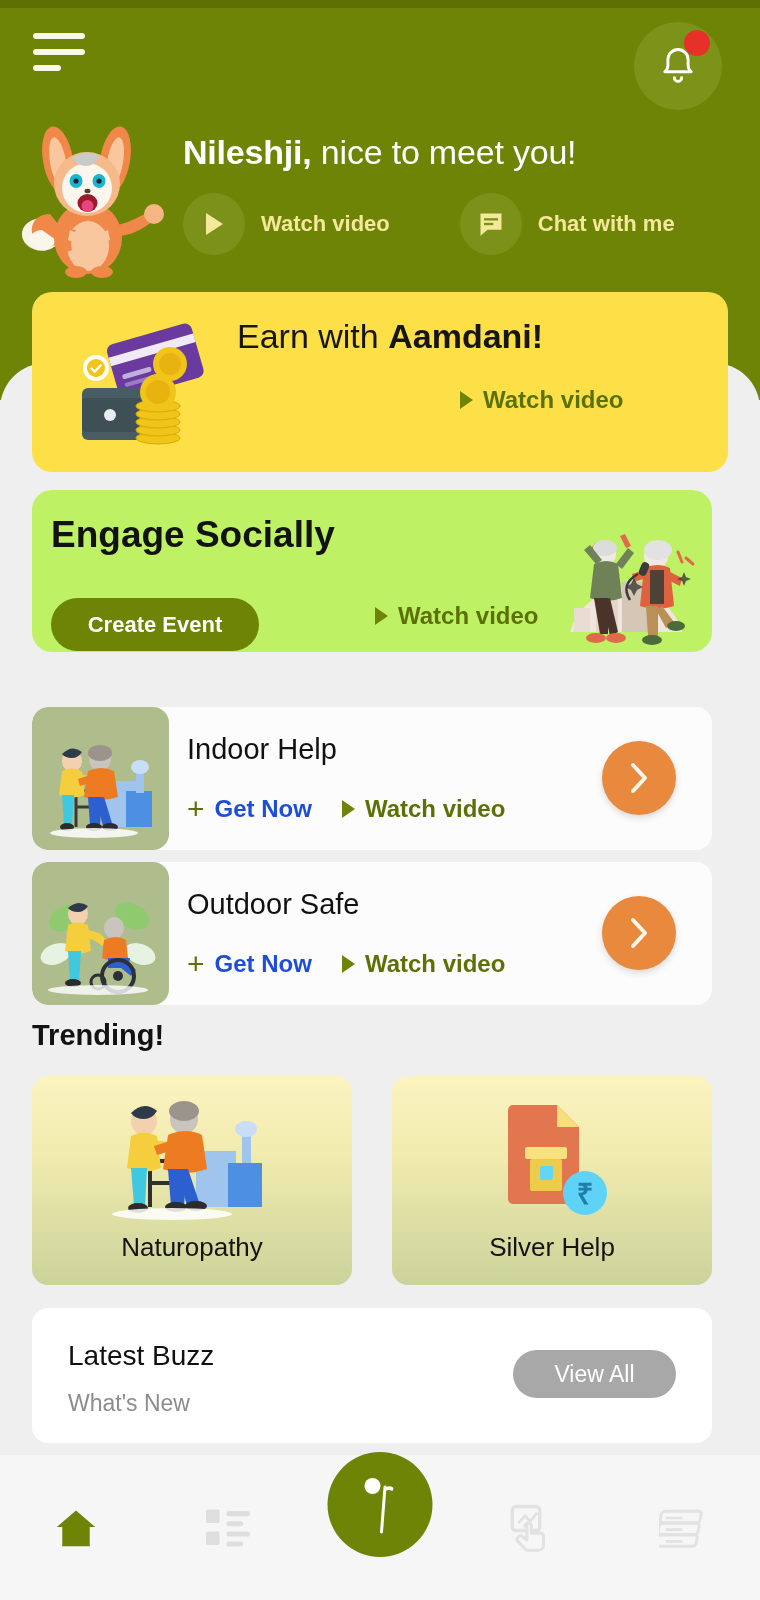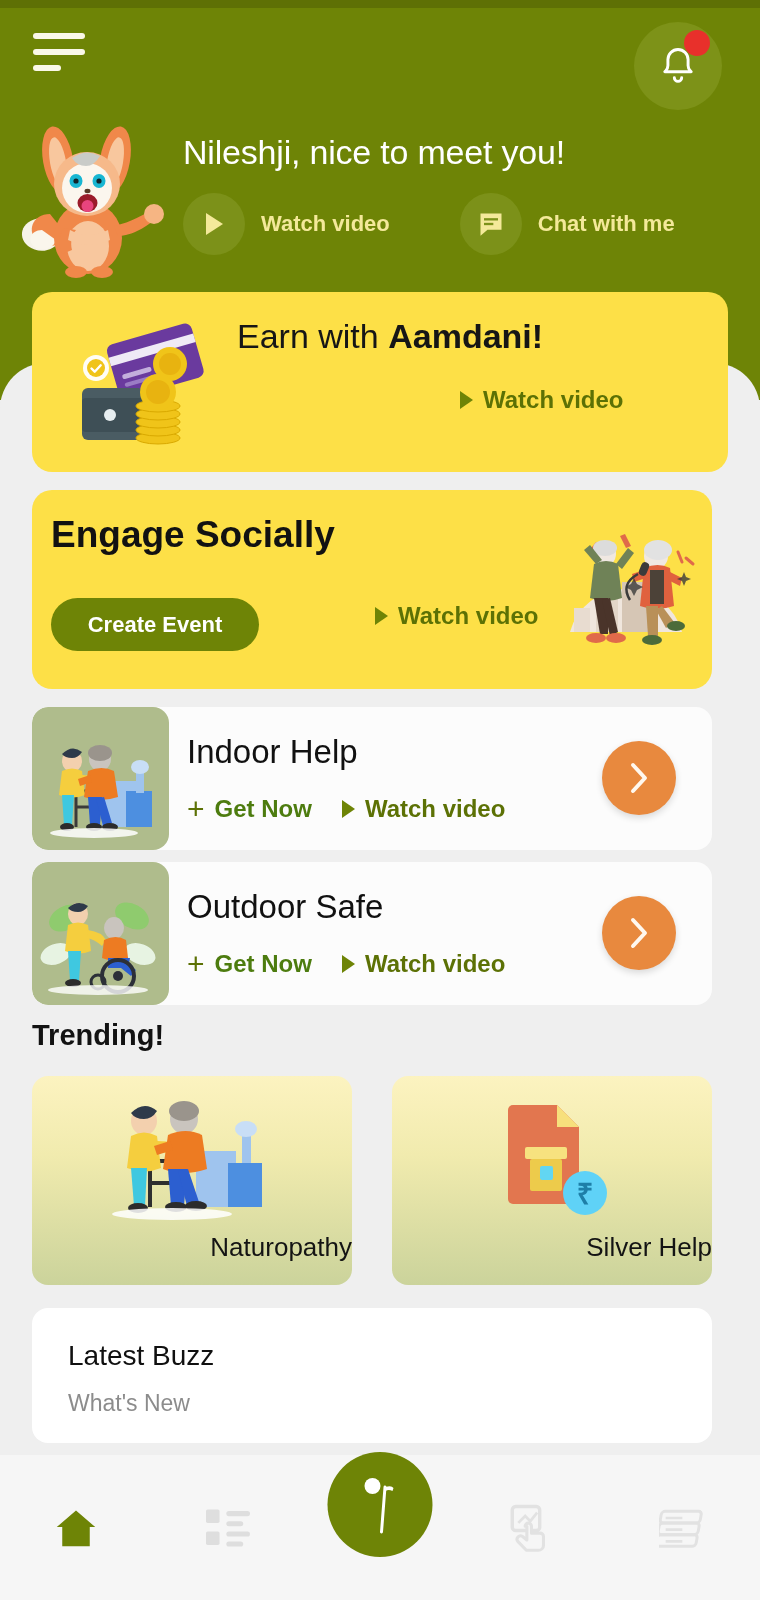--- a/index.html
+++ b/index.html
@@ -39,21 +39,21 @@
     position:absolute; top:8px; right:12px; width:26px; height:26px;
     border-radius:50%; background:#E8302B;
   }
 
   .mascot { position:absolute; left:14px; top:118px; width:160px; height:160px; }
 
   .greeting {
     position:absolute; left:183px; top:133px;
     font-size:34px; color:#FFFFFF; letter-spacing:-0.2px; white-space:nowrap;
   }
-  .greeting b { font-weight:normal; }
+  .greeting b { font-weight:bold; }
 
   .hdr-actions { position:absolute; left:183px; top:193px; display:flex; align-items:center; }
   .hdr-action { display:flex; align-items:center; cursor:pointer; }
   .hdr-action .circ {
     width:62px; height:62px; border-radius:50%;
     background:#7C9119; display:flex; align-items:center; justify-content:center;
   }
   .hdr-action .lbl {
     margin-left:16px; font-size:22px; font-weight:bold; color:#F4E99A; white-space:nowrap;
   }
@@ -87,68 +87,68 @@
   .wv-link { display:flex; align-items:center; cursor:pointer; white-space:nowrap; }
   .wv-link .tri {
     width:0;height:0;border-left:13px solid #6E8406;
     border-top:9px solid transparent;border-bottom:9px solid transparent;margin-right:10px;
   }
   .wv-link .txt { font-size:24px; font-weight:bold; color:#5C7105; }
   .aamdani .wv { position:absolute; left:428px; top:94px; }
 
   
   .engage {
-    position:absolute; left:32px; top:490px; width:680px; height:199px;
-    background:#fde047; border-radius:20px; overflow:hidden;
+    position:absolute; left:32px; top:490px; width:680px; height:162px;
+    background:#bef264; border-radius:20px; overflow:hidden;
   }
   .engage .ttl {
     position:absolute; left:19px; top:24px; font-size:37px; font-weight:bold; color:#121212;
   }
   .engage .cta { position:absolute; left:19px; top:108px; width:208px; height:53px; font-size:22px; }
   .engage .wv { position:absolute; left:343px; top:112px; }
   .engage .art { position:absolute; right:10px; top:22px; width:152px; height:146px; }
 
   
   .helprow {
     position:absolute; left:32px; width:680px; height:143px;
     background:#FCFCFC; border-radius:16px; overflow:hidden;
   }
   .helprow.r1 { top:707px; }
   .helprow.r2 { top:862px; }
   .helprow .thumb {
     position:absolute; left:0; top:0; width:137px; height:143px;
     background:#AFBC8C; border-radius:16px; overflow:hidden;
   }
   .helprow .name {
-    position:absolute; left:155px; top:26px; font-size:33px; color:#111111; white-space:nowrap;
+    position:absolute; left:155px; top:26px; font-size:29px; color:#111111; white-space:nowrap;
   }
   .helprow .links { position:absolute; left:155px; top:87px; display:flex; align-items:center; }
   .gn-link { display:flex; align-items:center; cursor:pointer; margin-right:30px; white-space:nowrap; }
   .gn-link .plus { font-size:30px; color:#5C7105; font-weight:400; margin-right:10px; line-height:1; }
-  .gn-link .txt { font-size:24px; font-weight:bold; color:#4d7c0f; }
+  .gn-link .txt { font-size:24px; font-weight:bold; color:#1d4ed8; }
   .helprow .arrow {
     position:absolute; right:36px; top:34px; width:74px; height:74px; border-radius:50%;
     background:#E8893E; display:flex; align-items:center; justify-content:center; cursor:pointer;
     box-shadow:0 3px 7px rgba(0,0,0,0.14);
   }
 
   
   .trending-ttl {
     position:absolute; left:32px; top:1019px; font-size:29px; font-weight:bold; color:#121212;
   }
   .tcard {
     position:absolute; top:1076px; width:320px; height:209px; border-radius:16px;
     background:linear-gradient(180deg,#FCF3C0 0%, #F1EBAE 38%, #CBD39B 100%);
     overflow:hidden; cursor:pointer;
   }
   .tcard.c1 { left:32px; }
   .tcard.c2 { left:392px; }
   .tcard .art { position:absolute; left:0; right:0; top:14px; height:135px; display:flex; align-items:center; justify-content:center; }
   .tcard .cap {
-    position:absolute; left:0; right:0; bottom:22px; text-align:right;
+    position:absolute; left:0; right:0; bottom:22px; text-align:center;
     font-size:26px; color:#141414;
   }
 
   
   .buzz {
     position:absolute; left:32px; top:1308px; width:680px; height:135px;
     background:#FFFFFF; border-radius:16px;
   }
   .buzz .ttl { position:absolute; left:36px; top:32px; font-size:28px; font-weight:normal; color:#101010; }
   .buzz .sub { position:absolute; left:36px; top:82px; font-size:23px; color:#8C8C8C; }
@@ -482,20 +482,21 @@
         <circle cx="98" cy="100" r="22" fill="#5FD2F7"></circle>
         <text x="98" y="111" font-size="29" font-family="'Liberation Sans', sans-serif" font-weight="bold" fill="#1E7FA8" text-anchor="middle">₹</text>
       </svg>
     </div>
     <div class="cap">Silver Help</div>
   </div>
 
   <div class="buzz">
     <div class="ttl">Latest Buzz</div>
     <div class="sub">What's New</div>
+    <button class="viewall">View All</button>
   </div>
 
   <div class="bottomnav">
     <div class="navitem">
       <svg width="46" height="44" viewBox="0 0 24 24">
         <path d="M12 2.5 L22.5 11.5 h-3 v10.5 h-15 V11.5 h-3z" fill="#6E8406"></path>
       </svg>
     </div>
     <div class="navitem">
       <svg width="44" height="38" viewBox="0 0 26 22">

